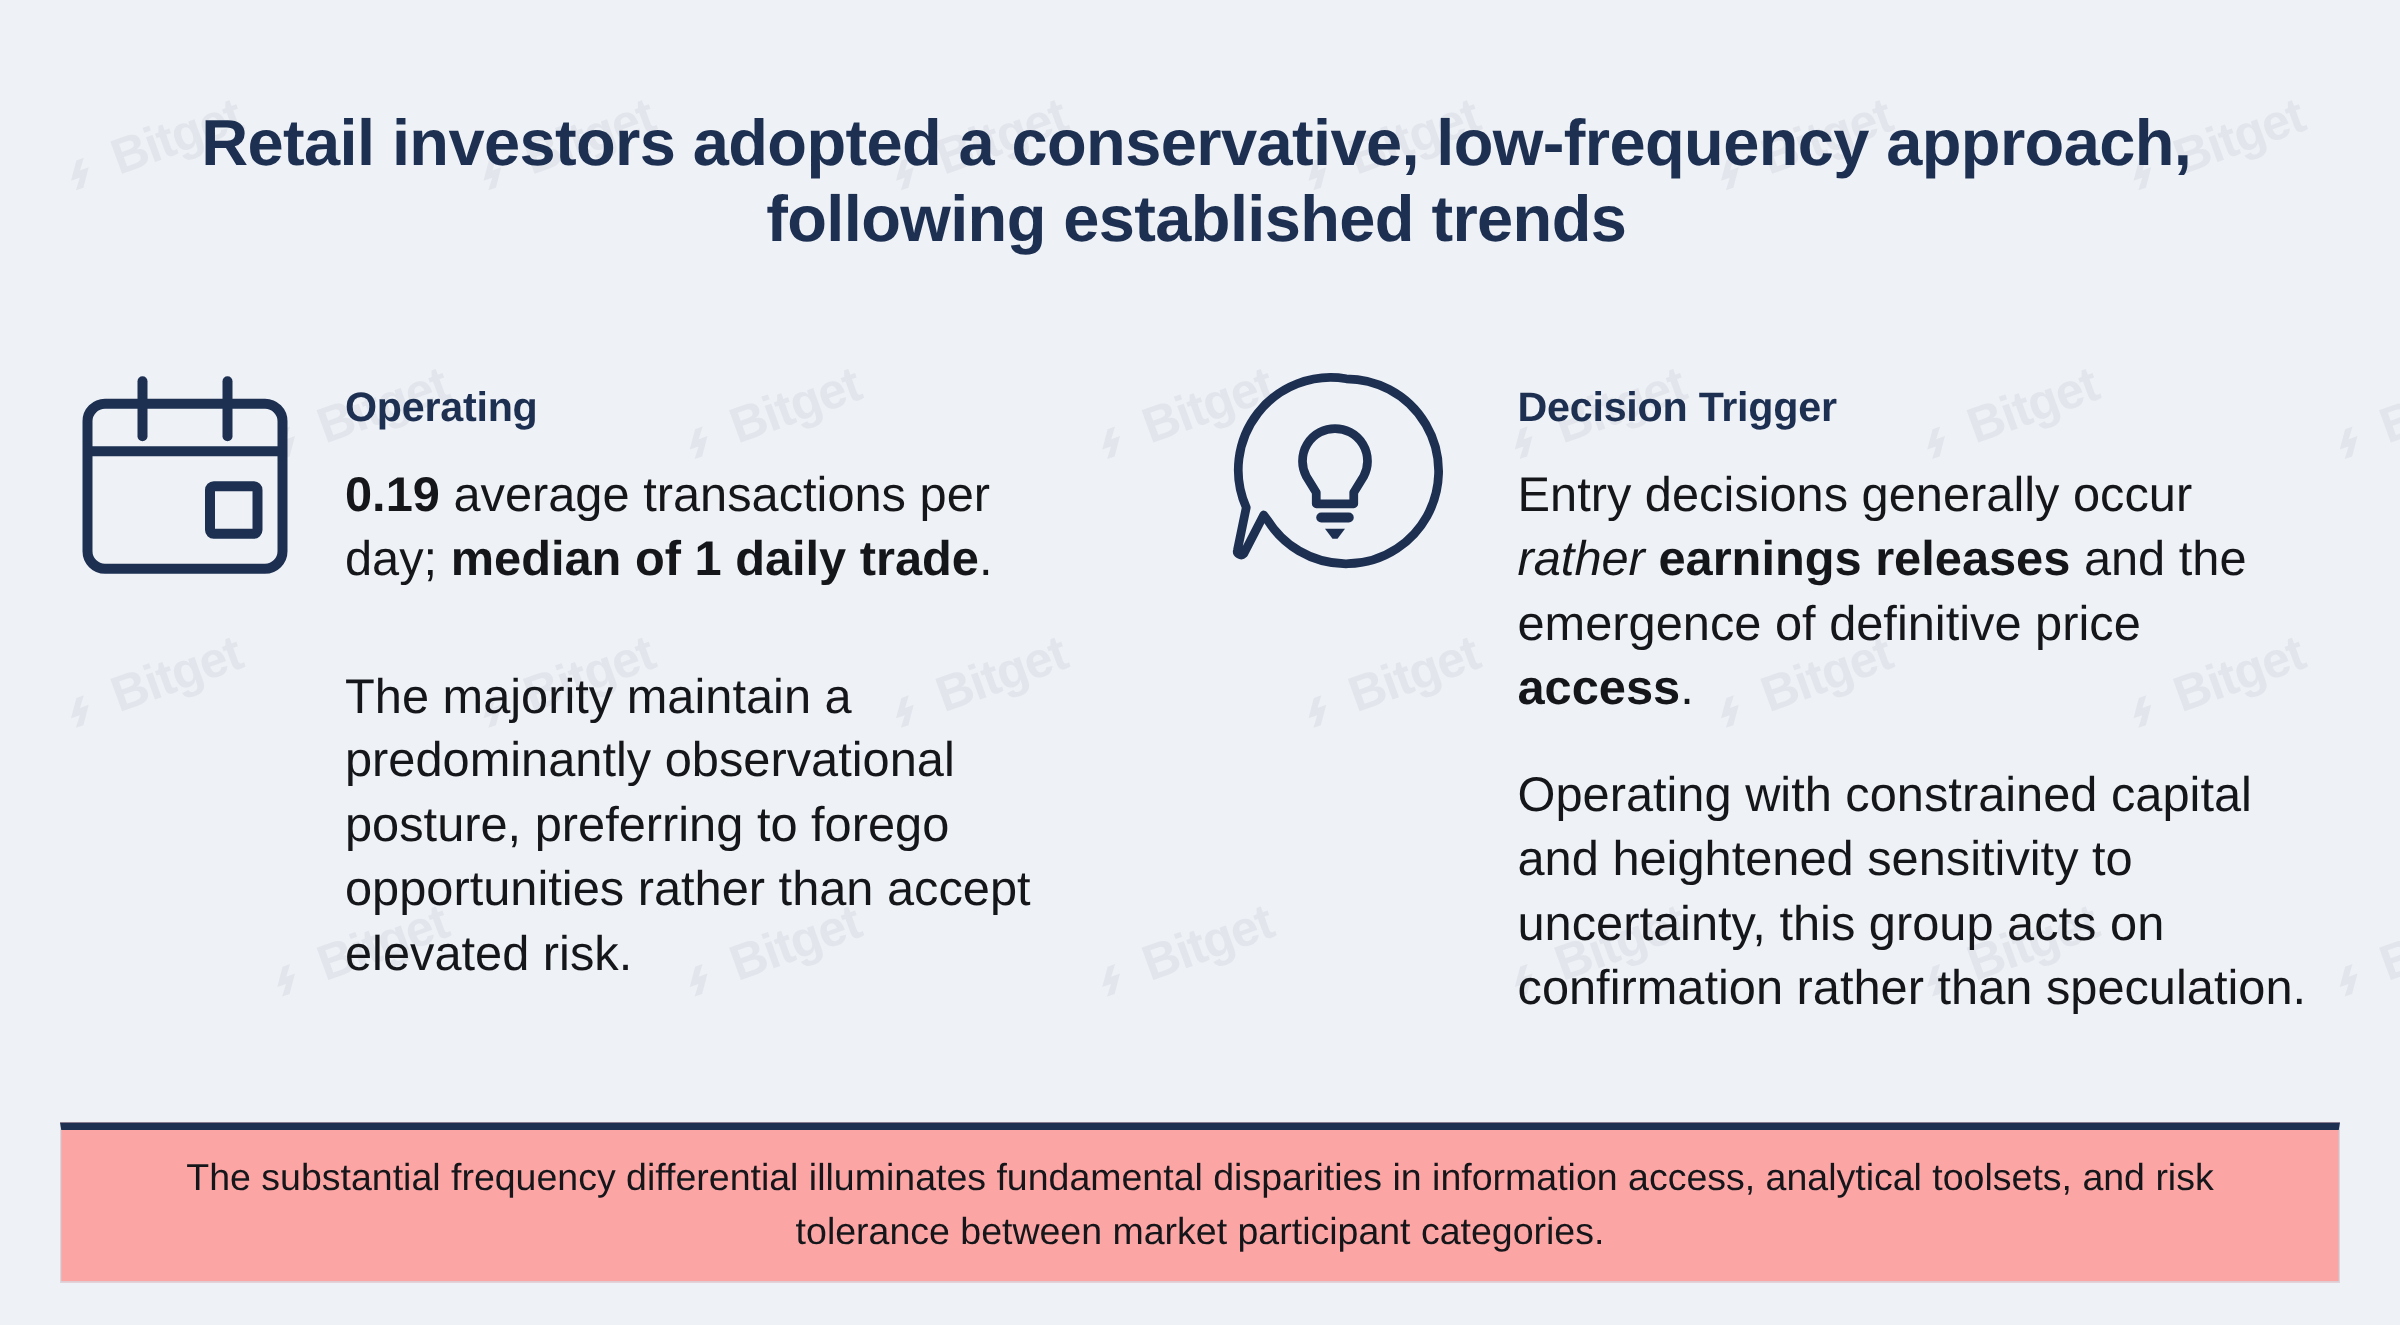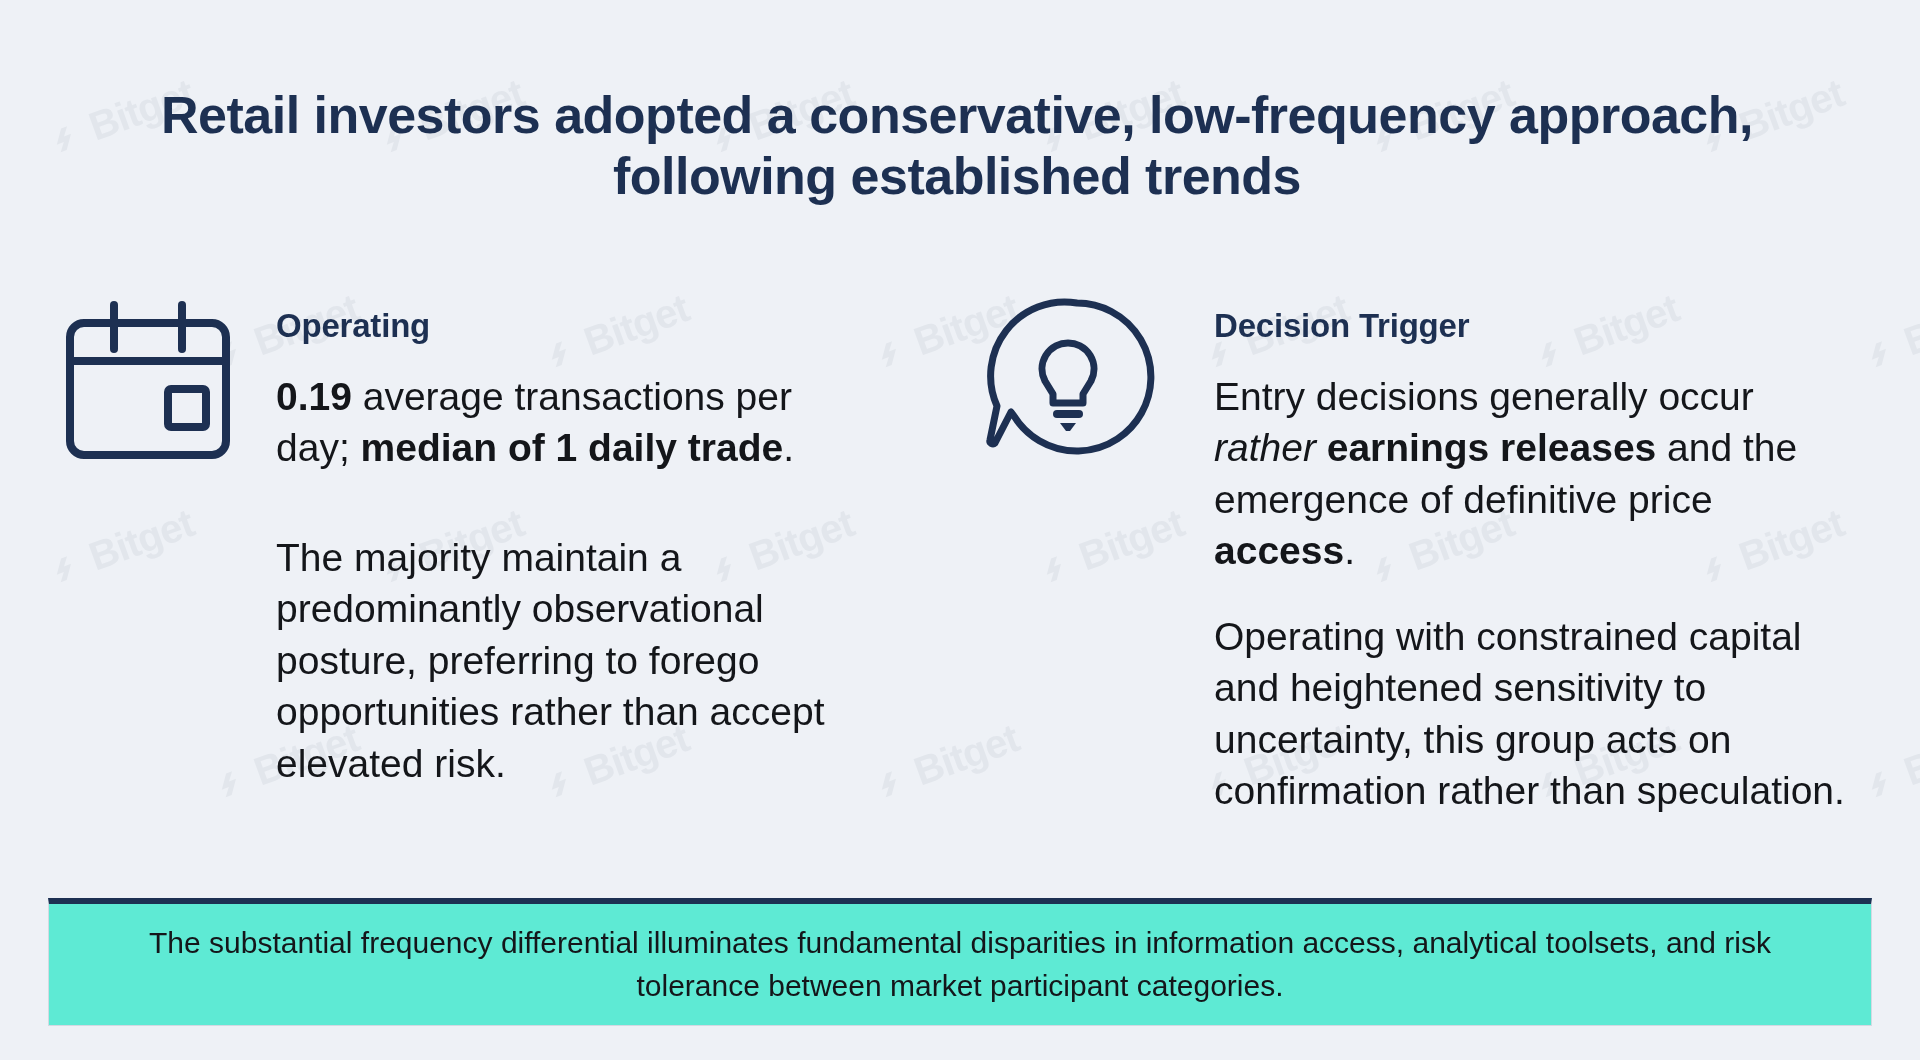--- a/index.html
+++ b/index.html
@@ -117,21 +117,21 @@
   .i { font-style: italic; }
 
   
   #callout {
     position: absolute;
     left: 48px;
     top: 898px;
     width: 1824px;
     height: 128px;
     box-sizing: border-box;
-    background: #5eead4;
+    background: #fca5a5;
     border: 1px solid #d3d9e2;
     border-top: 6px solid #1d3052;
     display: flex;
     align-items: center;
     justify-content: center;
     text-align: center;
   }
   #callout-text {
     font-size: 30px;
     line-height: 1.42;

